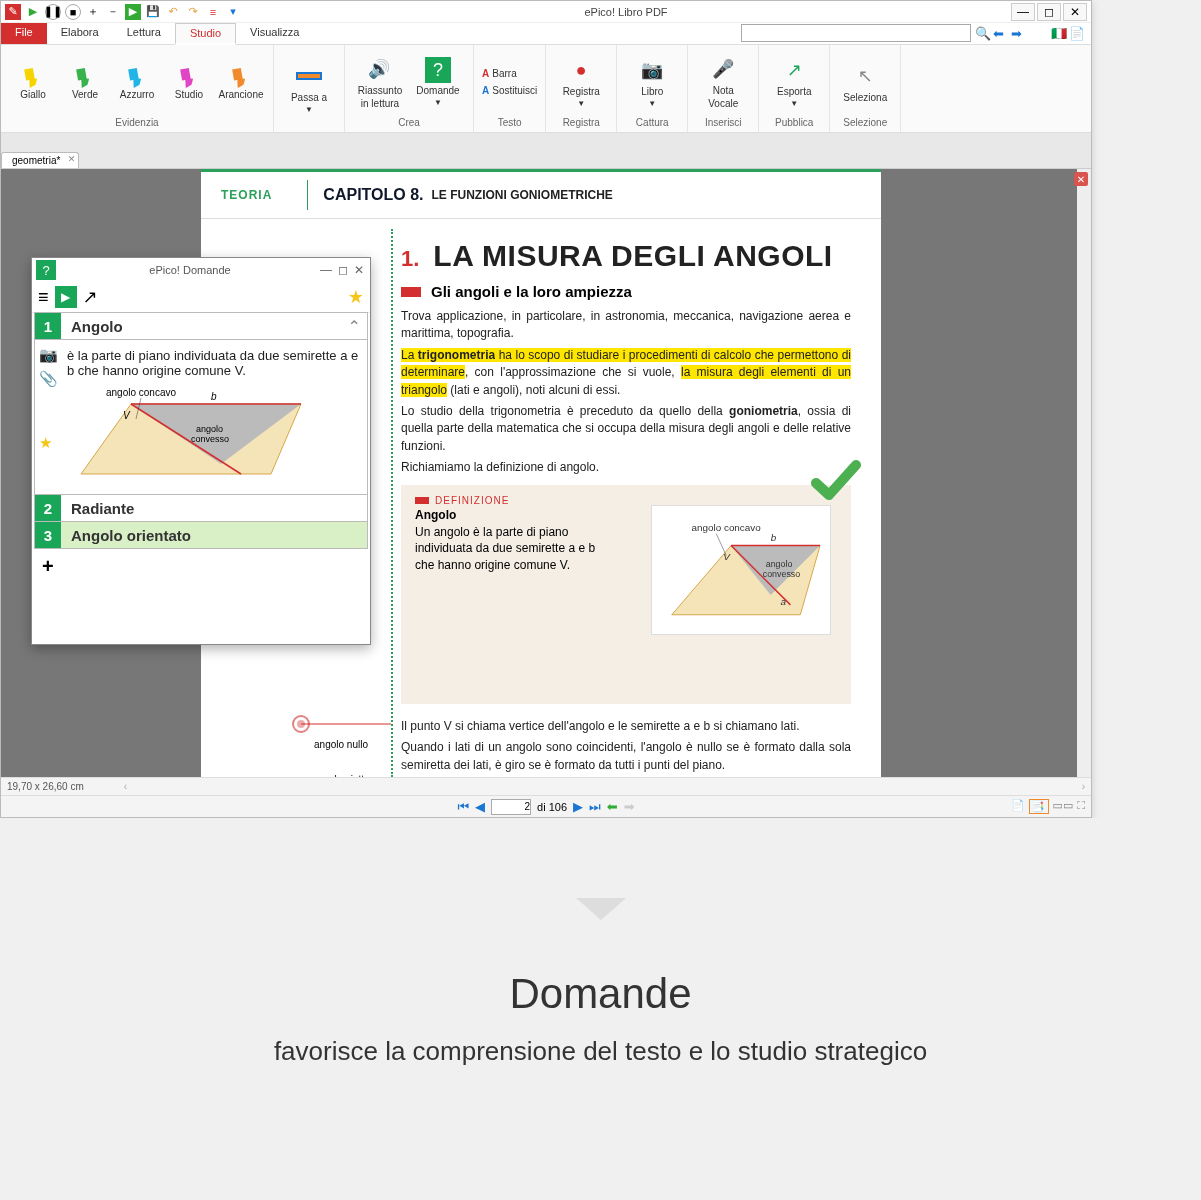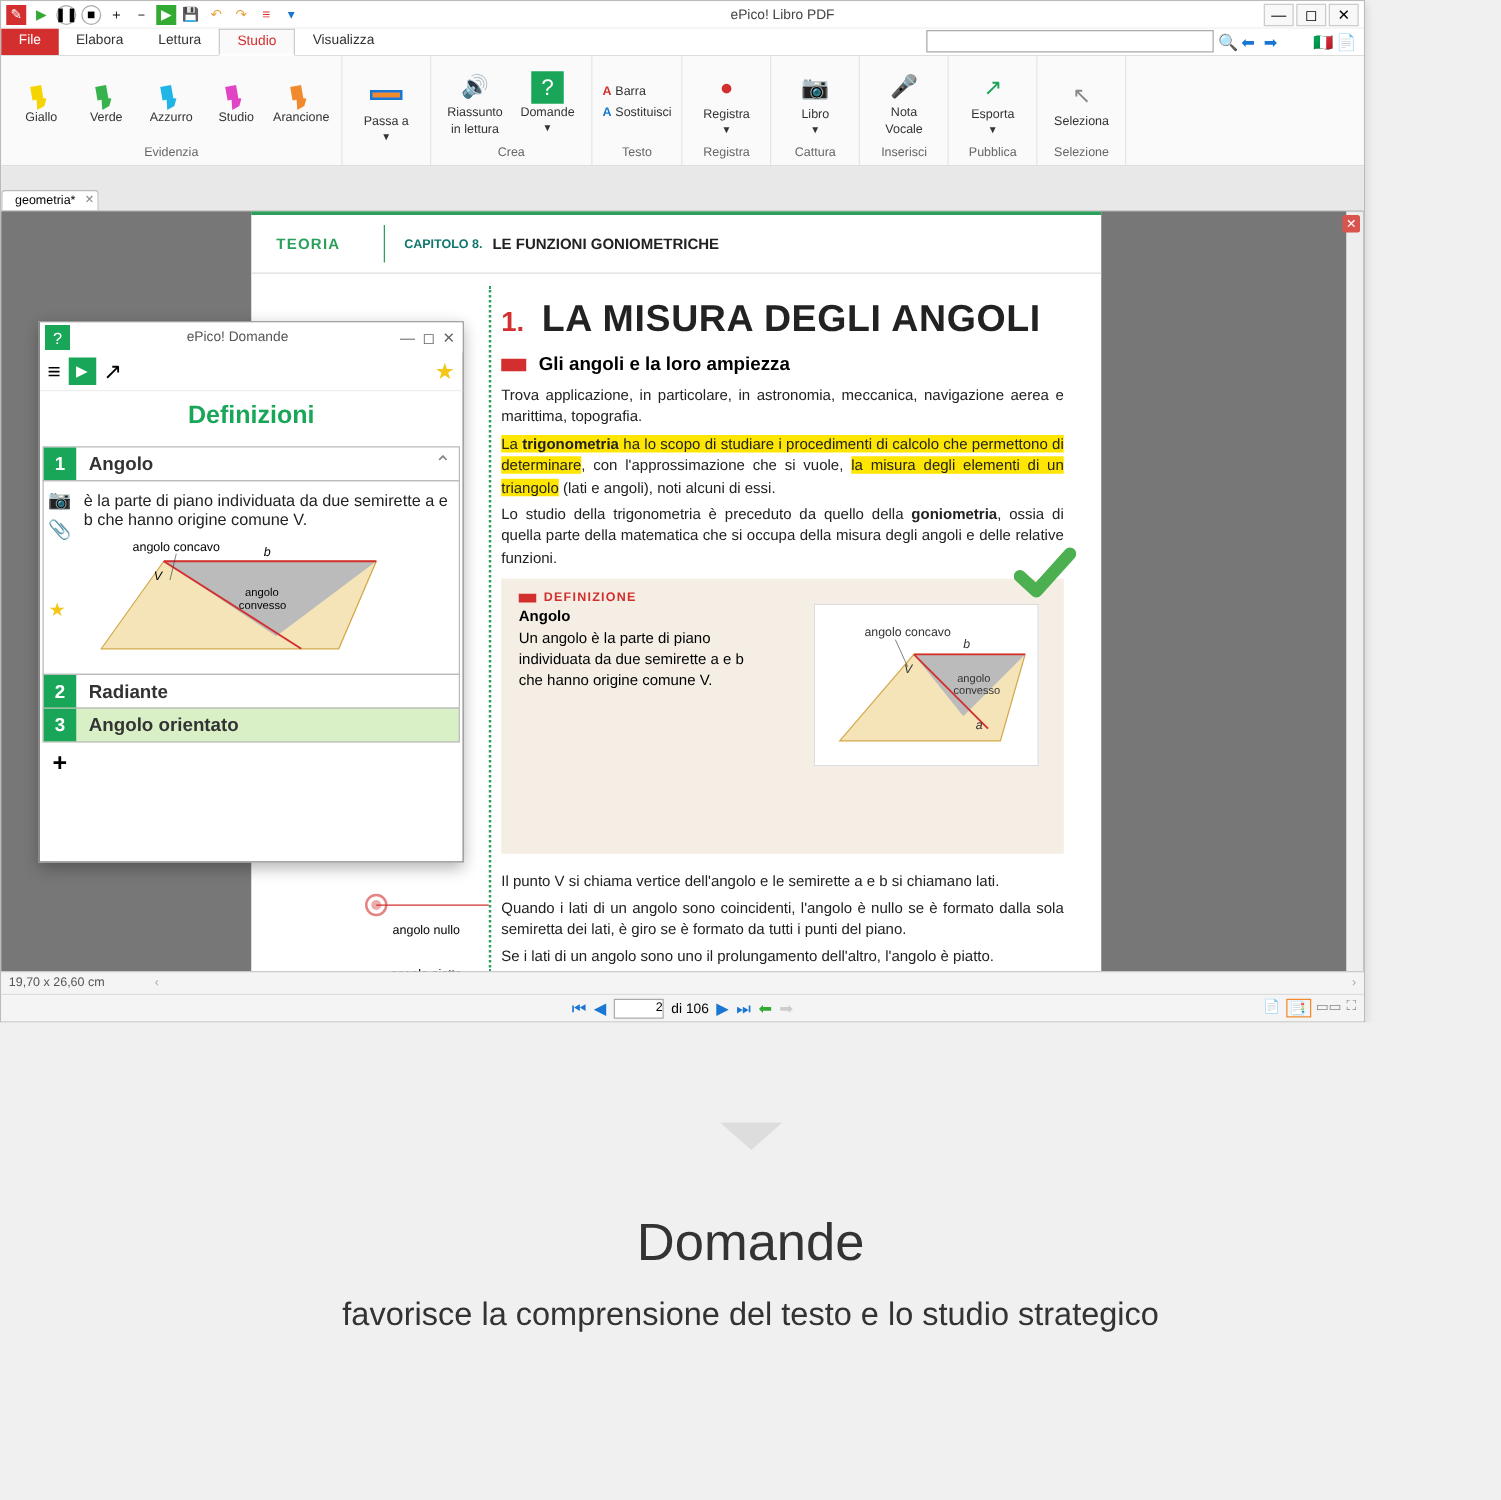--- a/index.html
+++ b/index.html
@@ -29,33 +29,33 @@
 .ribbon-icon { width: 28px; height: 28px; display: flex; align-items: center; justify-content: center; font-size: 18px; }
 .small-text-row { font-size: 10px; color: #333; display: flex; align-items: center; gap: 3px; padding: 1px 0; }
 .doc-tab-bar { background: #e8e8e8; border-bottom: 1px solid #ccc; height: 36px; display: flex; align-items: flex-end; }
 .doc-tab { background: #fff; border: 1px solid #bbb; border-bottom: none; padding: 2px 18px 2px 10px; font-size: 10px; position: relative; border-radius: 3px 3px 0 0; }
 .doc-tab .close { position: absolute; right: 3px; top: 1px; font-size: 9px; color: #888; }
 .content-area { position: relative; background: #777; height: 608px; overflow: hidden; }
 .page { position: absolute; left: 200px; top: 0; width: 680px; height: 608px; background: #fff; }
 .page-header { display: flex; align-items: center; height: 50px; border-top: 3px solid #2aa05a; border-bottom: 1px solid #ddd; }
 .teoria-box { padding: 0 20px; font-weight: bold; color: #2aa05a; font-size: 12px; letter-spacing: 1px; }
 .divider-v { width: 1px; background: #2aa05a; height: 30px; margin: 0 15px; }
-.capitolo { color: #0f766e; font-size: 10px; font-weight: bold; margin-right: 8px; }
+.capitolo { color: #0f172a; font-size: 16px; font-weight: bold; margin-right: 8px; }
 .cap-title { font-size: 12px; font-weight: bold; color: #222; }
 .page-body { padding: 20px 30px 0 40px; font-family: Georgia, serif; position: relative; }
 .dotted-left { position: absolute; left: 190px; top: 60px; bottom: 0; border-left: 2px dotted #2aa05a; }
 .h1-num { color: #d32f2f; font-weight: bold; font-size: 22px; margin-right: 14px; }
 .h1-title { font-family: "Segoe UI", sans-serif; font-weight: bold; font-size: 30px; color: #222; letter-spacing: 0.5px; }
 .h2-row { display: flex; align-items: center; gap: 10px; margin: 10px 0 8px; }
 .red-bar { width: 20px; height: 10px; background: #d32f2f; }
 .h2-txt { font-family: "Segoe UI", sans-serif; font-weight: bold; font-size: 15px; }
 .body-text { font-size: 12px; line-height: 1.45; color: #222; text-align: justify; margin-bottom: 4px; }
 .hl { background: #ffe600; }
 .def-box { background: #f4eee4; padding: 10px 14px; margin-top: 8px; position: relative; }
-.def-label { color: #d32f2f; font-size: 10px; font-weight: bold; letter-spacing: 1px; }
+.def-label { color: #d32f2f; font-size: 10px; font-weight: normal; letter-spacing: 1px; }
 .def-title { font-weight: bold; font-size: 12px; margin: 2px 0; }
 .def-text { font-size: 12px; line-height: 1.4; width: 200px; }
 .checkmark { position: absolute; right: -10px; top: -30px; width: 50px; height: 50px; }
 .angle-diagram { position: absolute; right: 20px; top: 20px; width: 180px; height: 130px; background: #fff; border: 1px solid #ddd; }
 .scroll-v { position: absolute; right: 0; top: 0; bottom: 0; width: 14px; background: #eee; }
 .pop-close { position: absolute; right: 3px; top: 3px; width: 14px; height: 14px; background: #d9534f; color: #fff; font-size: 10px; display: flex; align-items: center; justify-content: center; border-radius: 2px; }
 
 .domande-panel { position: absolute; left: 30px; top: 88px; width: 340px; background: #fff; border: 1px solid #888; box-shadow: 0 4px 12px rgba(0,0,0,0.3); }
 .dp-title { background: #fff; height: 24px; display: flex; align-items: center; font-size: 11px; color: #555; }
 .dp-title-icon { width: 20px; height: 20px; background: #1aa659; color: #fff; display: flex; align-items: center; justify-content: center; font-size: 13px; margin: 0 4px; }
@@ -288,20 +288,21 @@
             <span class="h1-num">1.</span>
             <span class="h1-title">LA MISURA DEGLI ANGOLI</span>
           </div>
         <div class="h2-row">
             <div class="red-bar"></div>
             <span class="h2-txt">Gli angoli e la loro ampiezza</span>
           </div>
         <p class="body-text">Trova applicazione, in particolare, in astronomia, meccanica, navigazione aerea e marittima, topografia.</p>
         <p class="body-text"><span class="hl">La </span><b class="hl">trigonometria</b><span class="hl"> ha lo scopo di studiare i procedimenti di calcolo che permettono di determinare</span><span>, con l'approssimazione che si vuole, </span><span class="hl">la misura degli elementi di un triangolo</span><span> (lati e angoli), noti alcuni di essi.</span></p>
         <p class="body-text"><span>Lo studio della trigonometria è preceduto da quello della </span><b>goniometria</b><span>, ossia di quella parte della matematica che si occupa della misura degli angoli e delle relative funzioni.</span></p>
+        <p class="body-text">Richiamiamo la definizione di angolo.</p>
         <div class="def-box">
           <svg class="checkmark" viewBox="0 0 50 50">
               <path d="M5 28 L18 40 L45 10" stroke="#4caf50" stroke-width="10" fill="none" stroke-linecap="round" stroke-linejoin="round"></path>
             </svg>
           <div style="display:flex;align-items:center;gap:6px;">
               <div class="red-bar" style="height:7px;width:14px;"></div>
               <span class="def-label">DEFINIZIONE</span>
             </div>
           <div class="def-title">Angolo</div>
           <div class="def-text">Un angolo è la parte di piano individuata da due semirette a e b che hanno origine comune V.</div>
@@ -347,21 +348,20 @@
           <span>◻</span>
           <span>✕</span>
         </div>
       </div>
       <div class="dp-toolbar">
         <span style="font-size:18px;">≡</span>
         <div class="dp-play">▶</div>
         <span style="font-size:18px;">↗</span>
         <span class="dp-star">★</span>
       </div>
-      <div class="dp-heading">Definizioni</div>
 
       <div class="dp-row">
         <div class="dp-num">1</div>
         <div class="dp-label">Angolo</div>
         <span style="padding:0 6px;color:#888;">⌃</span>
       </div>
       <div class="dp-detail">
         <div class="dp-icons-left">
           <span>📷</span>
           <span style="color:#1976d2;">📎</span>

